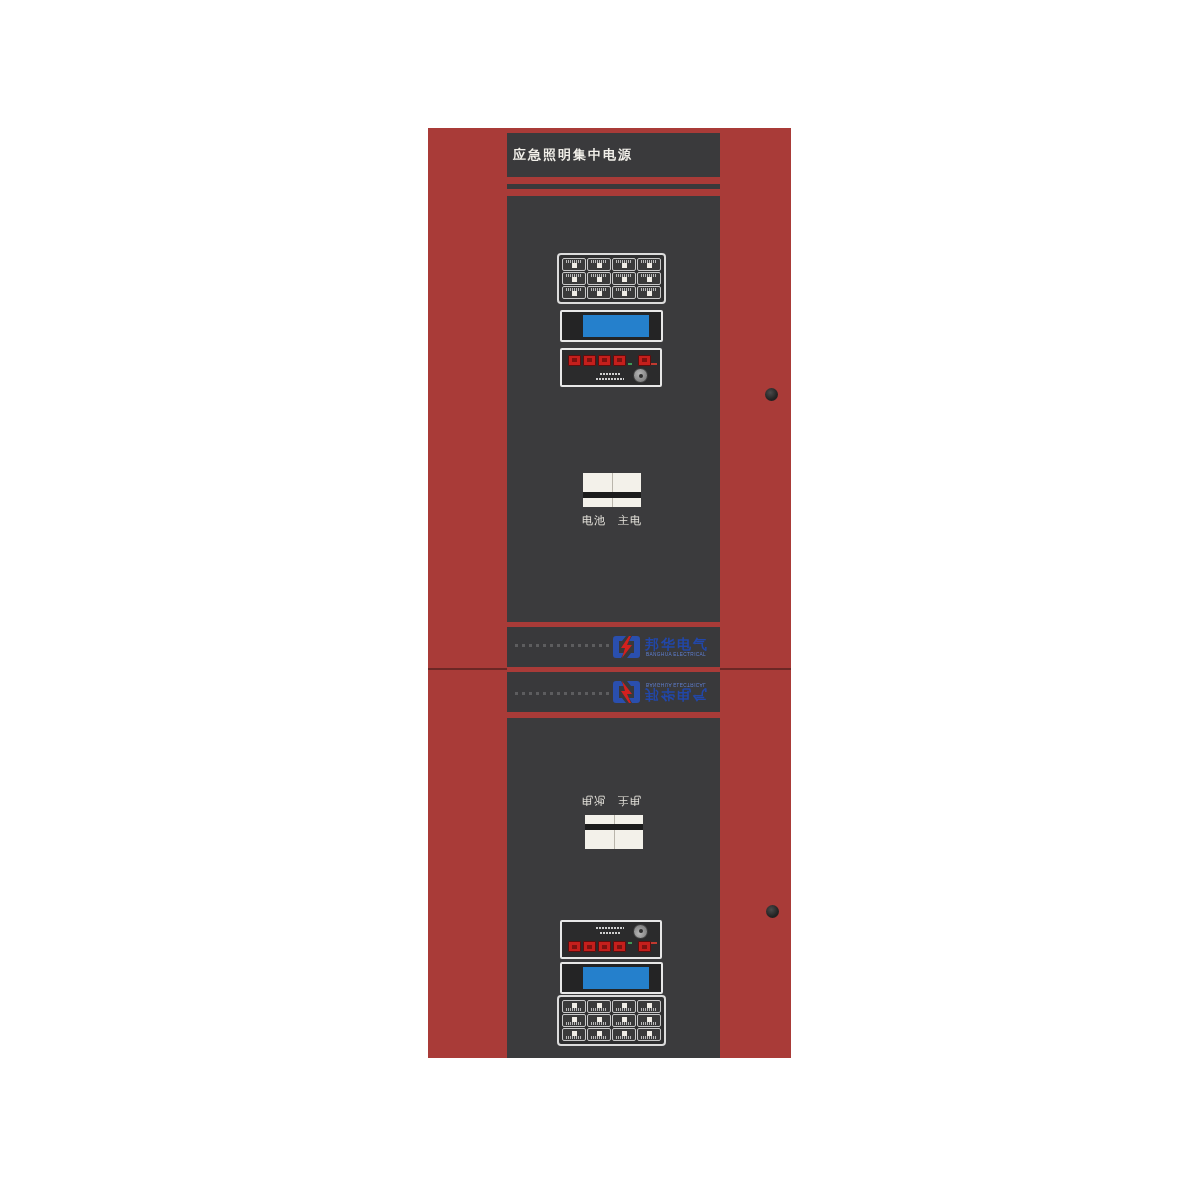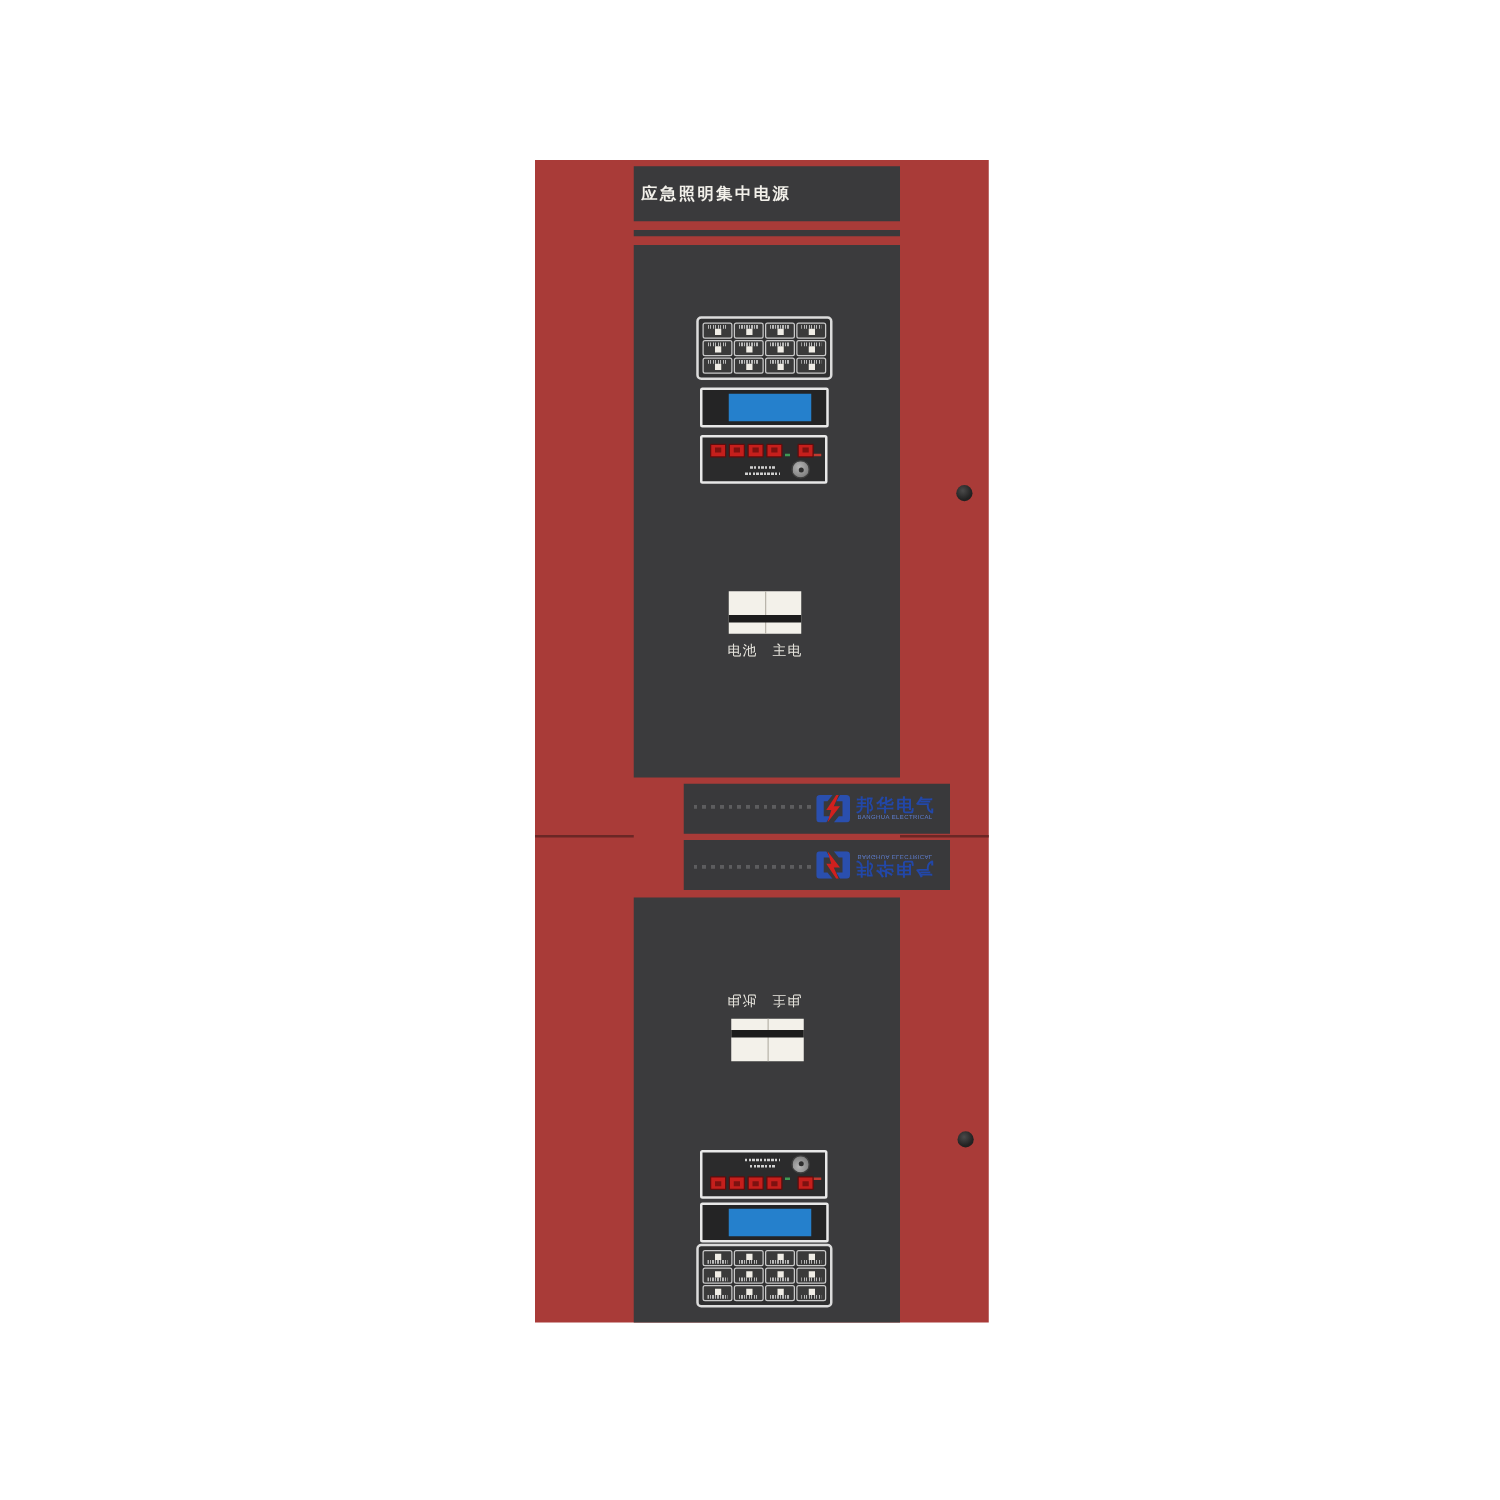--- a/index.html
+++ b/index.html
@@ -6,21 +6,21 @@
   .stage{position:relative;width:1200px;height:1200px;background:#ffffff;overflow:hidden;
          font-family:"Liberation Sans","DejaVu Sans",sans-serif;}
   .cabinet{position:absolute;left:428px;top:128px;width:363px;height:930px;background:#a93b38;}
   .darkbar{position:absolute;background:#3a3a3c;}
   .titlebar{left:79px;top:5px;width:213px;height:44px;display:flex;align-items:center;}
   .title{color:#f2f0ea;font-size:13px;font-weight:bold;letter-spacing:2px;padding-left:6px;}
   .thinstrip{left:79px;top:56px;width:213px;height:5px;background:#39393b;}
   .panel{position:absolute;background:#3b3b3d;}
   .panel.upper{left:79px;top:68px;width:213px;height:426px;}
   .panel.lower{left:79px;top:590px;width:213px;height:340px;}
-  .logobar{left:79px;width:213px;height:40px;background:#39393b;margin-left:40px;}
+  .logobar{left:79px;width:213px;height:40px;background:#39393b;}
   .logobar.b1{top:499px;}
   .logobar.b2{top:544px;}
   .seam{position:absolute;top:540px;height:2px;background:#6b2725;}
   .seam.l{left:0;width:79px;}
   .seam.r{left:292px;width:71px;}
   .screw{position:absolute;width:13px;height:13px;border-radius:50%;
          background:radial-gradient(circle at 40% 35%,#4a4a4a 0%,#232323 60%,#1a1a1a 100%);}
   .flip{transform:scaleY(-1);}
 
   

